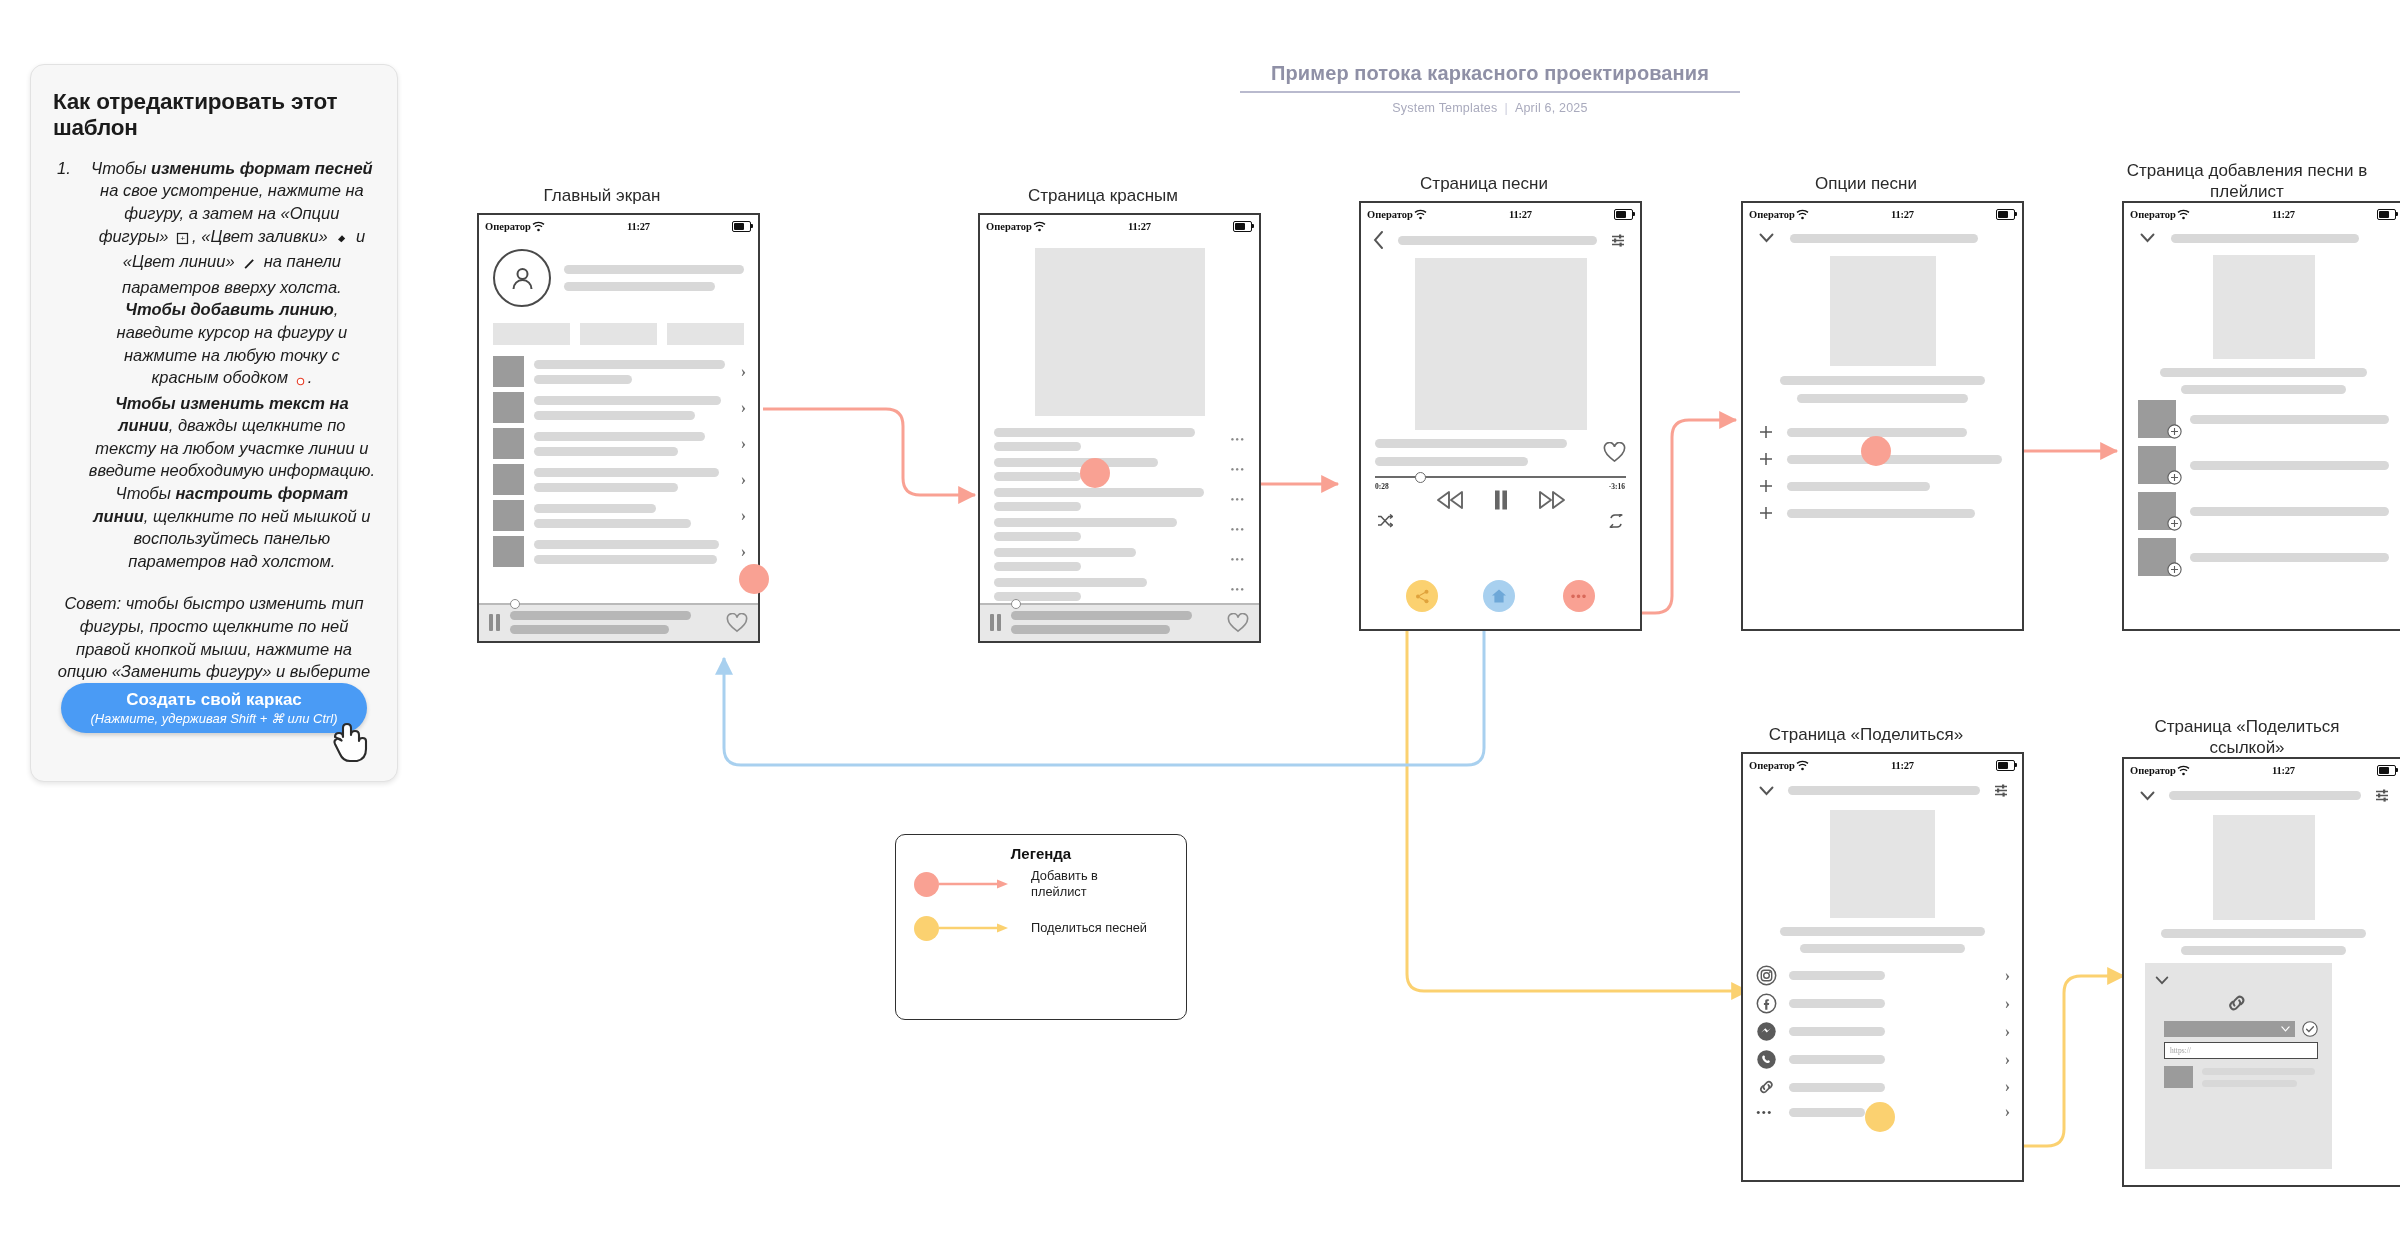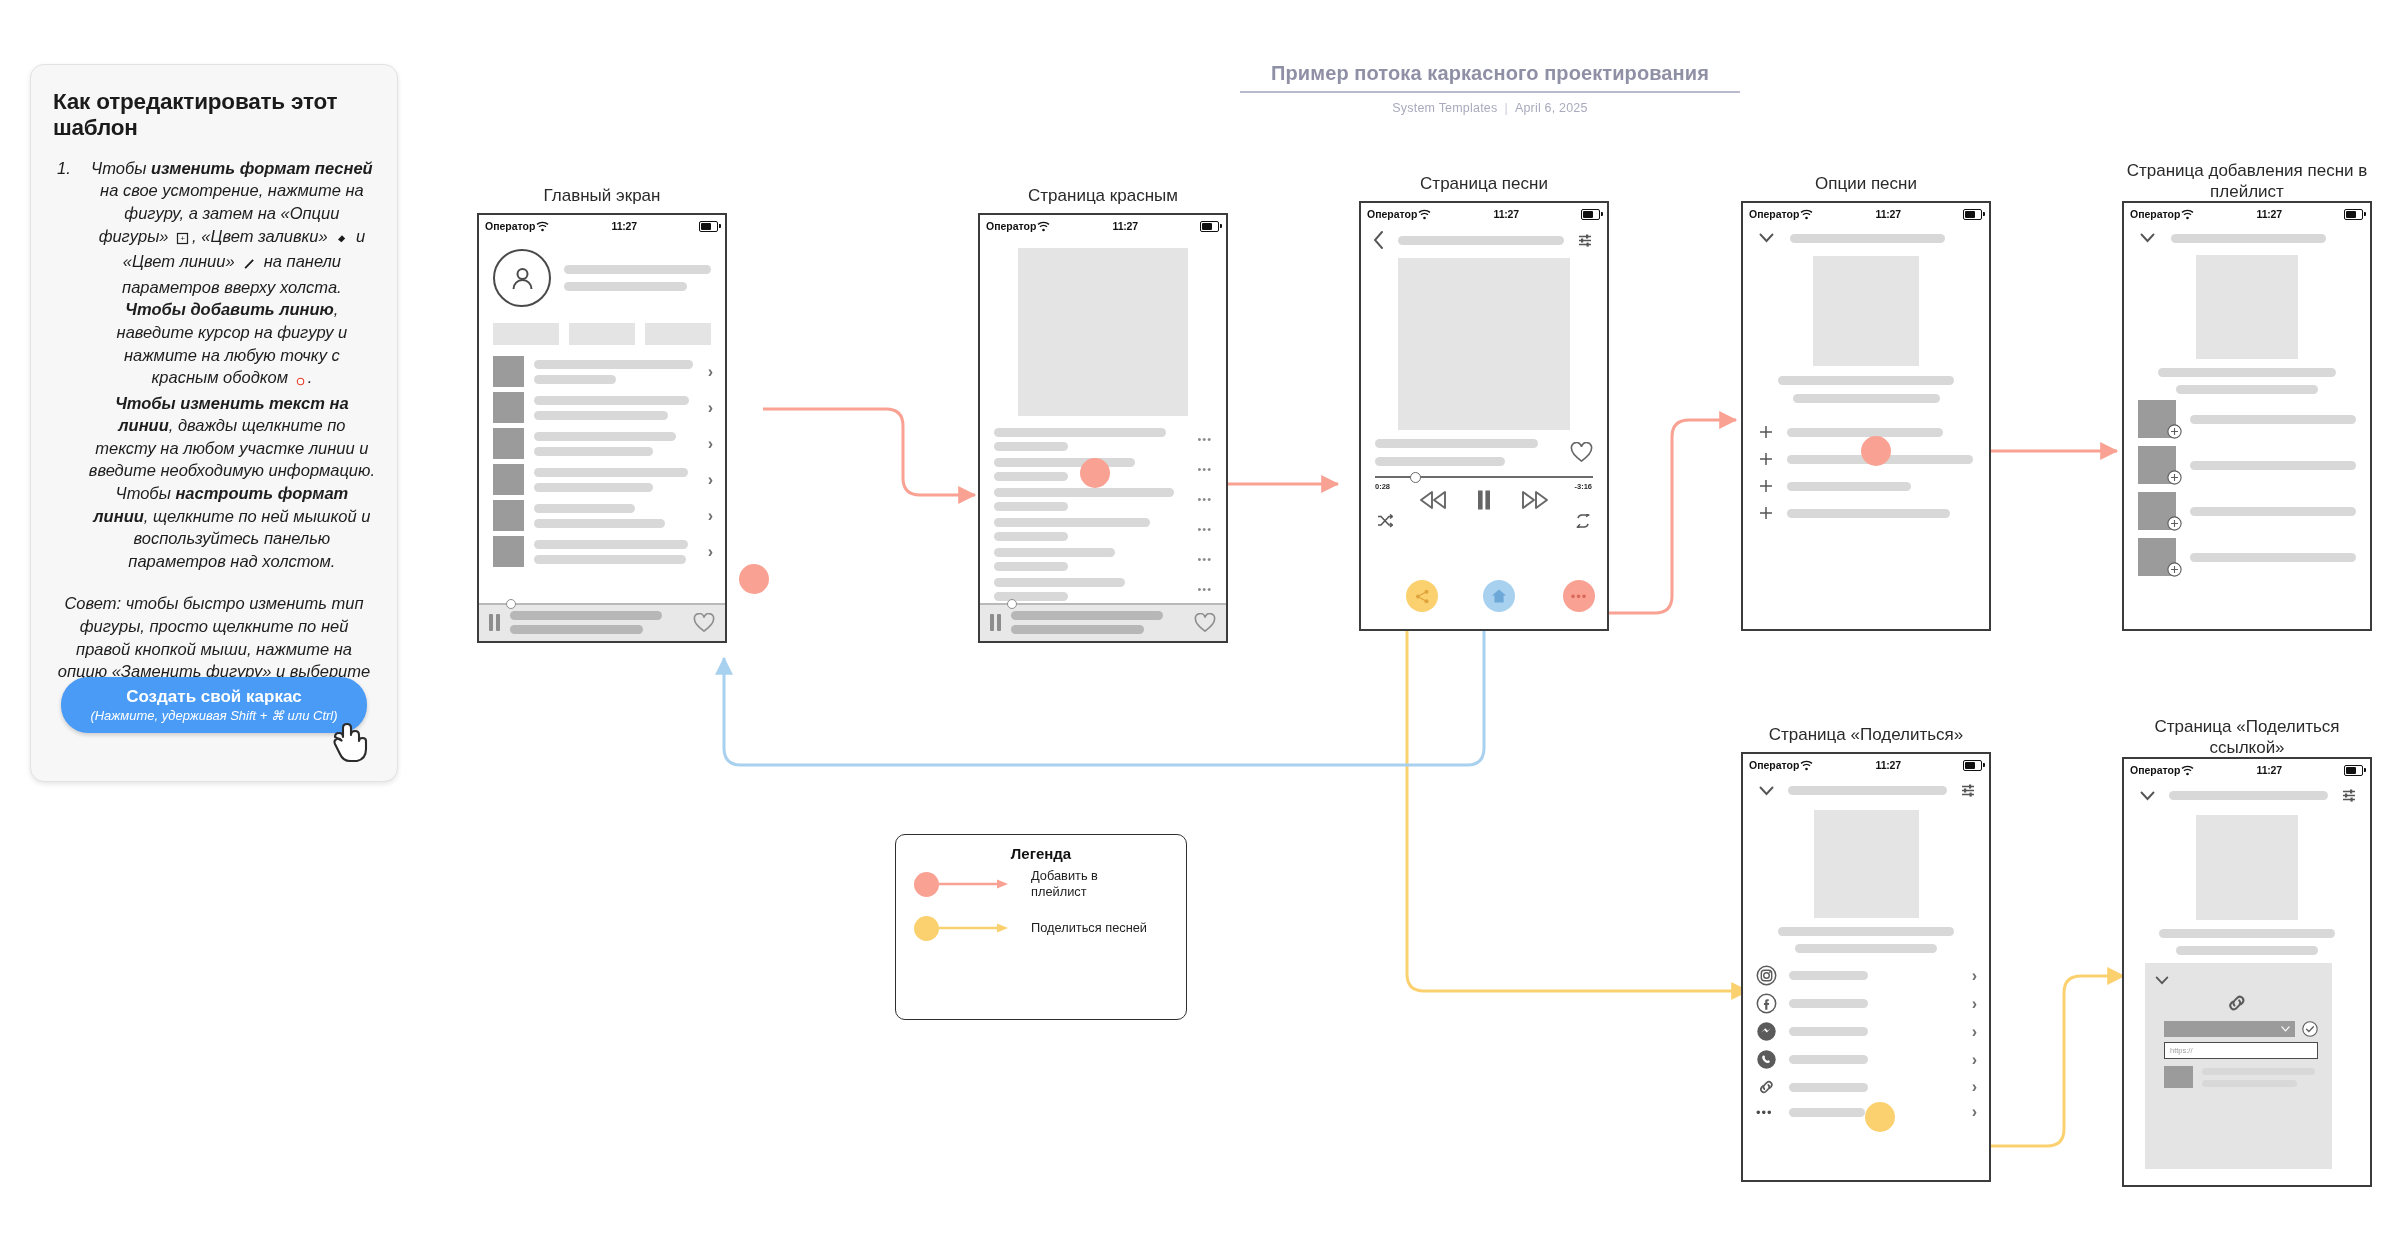--- a/index.html
+++ b/index.html
@@ -24,21 +24,21 @@
     letter-spacing:-.2px;line-height:1.15;
   }
   .howto-body{font-size:16.5px;color:#1d1d1d;line-height:1.37;font-style:italic;}
   .li{display:flex;gap:6px;}
   .li-num{font-style:italic;flex:0 0 auto;padding-left:4px;}
   .li-txt{flex:1 1 auto;text-align:center;padding-left:12px;}
   .li-txt b{font-weight:bold;}
   .tip{margin-top:20px;text-align:center;font-style:italic;font-size:16.5px;line-height:1.37;}
   .inline-ico{display:inline-block;vertical-align:-3px;margin:0 3px;}
   .cta{
-    position:absolute;left:30px;right:30px;bottom:48px;height:56px;
+    position:absolute;left:30px;right:30px;bottom:48px;height:50px;
     background:#4a9bf5;border-radius:27px;border:none;cursor:pointer;
     box-shadow:0 2px 4px rgba(0,0,0,.18);
     display:flex;flex-direction:column;align-items:center;justify-content:center;gap:1px;text-align:center;
   }
   .cta-main{color:#fff;font-weight:bold;font-size:17px;}
   .cta-sub{color:#fff;font-size:13px;font-style:italic;}
   .cursor-hand{position:absolute;left:292px;bottom:18px;width:46px;height:46px;pointer-events:none;}
 
   
   .doc-title-wrap{position:absolute;left:1240px;top:62px;width:500px;text-align:center;}
@@ -50,22 +50,22 @@
   .doc-sub .sep{color:#cccddc;margin:0 7px;}
 
   
   .screen{position:absolute;}
   .screen-label{
     position:absolute;left:50%;transform:translateX(-50%);
     text-align:center;font-size:17px;color:#2a2a2a;white-space:pre-line;line-height:1.25;
     width:300px;
   }
   .phone{
-    position:absolute;width:250px;height:430px;background:#fff;
-    border:2.2px solid #3c3c3c;box-sizing:border-box;overflow:hidden;
+    position:absolute;width:283px;height:430px;background:#fff;
+    border:2.2px solid #3c3c3c;box-sizing:border-box;overflow:hidden;font-family:Liberation Serif, serif;
   }
   .statusbar{
     height:22px;display:flex;align-items:center;justify-content:space-between;
     padding:0 7px 0 6px;font-size:10.5px;color:#111;font-weight:600;box-sizing:border-box;
   }
   .sb-left{display:flex;align-items:center;gap:1px;}
   .sb-time{font-weight:700;letter-spacing:-.2px;}
   .batt{width:17px;height:9px;border:1.3px solid #111;border-radius:2px;position:relative;}
   .batt::after{content:"";position:absolute;right:-3.5px;top:2.2px;width:2px;height:4px;background:#111;border-radius:0 1px 1px 0;}
   .batt i{position:absolute;left:1px;top:1px;bottom:1px;width:60%;background:#111;border-radius:1px;display:block;}

